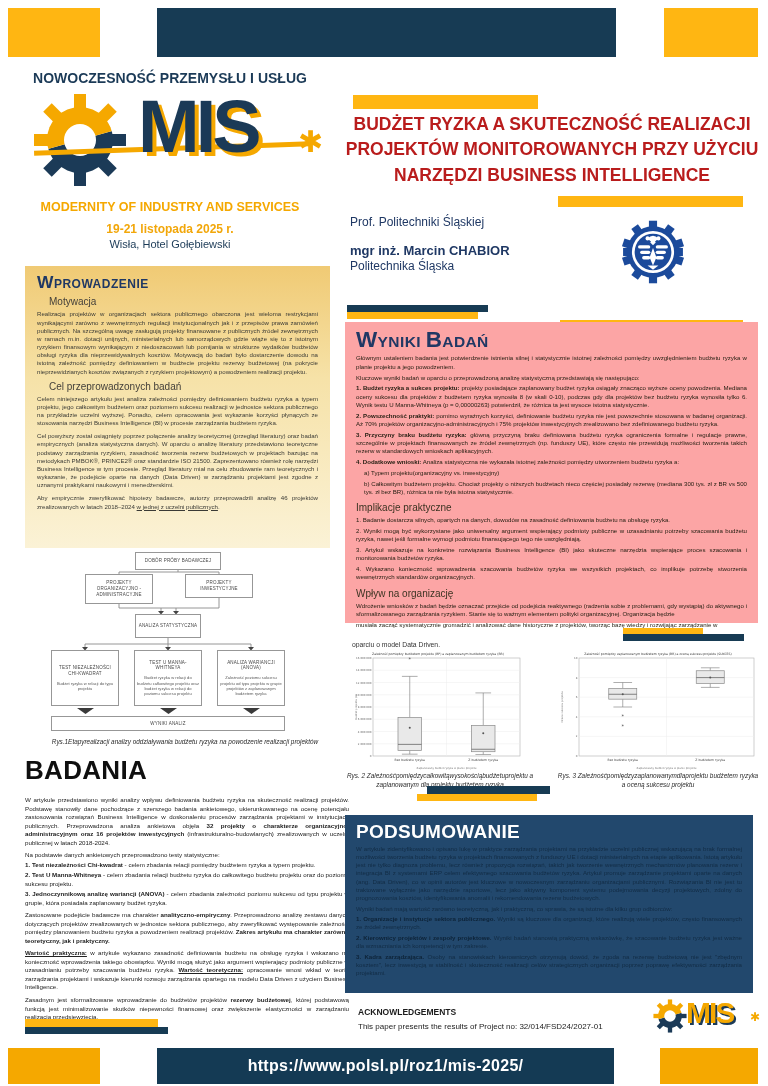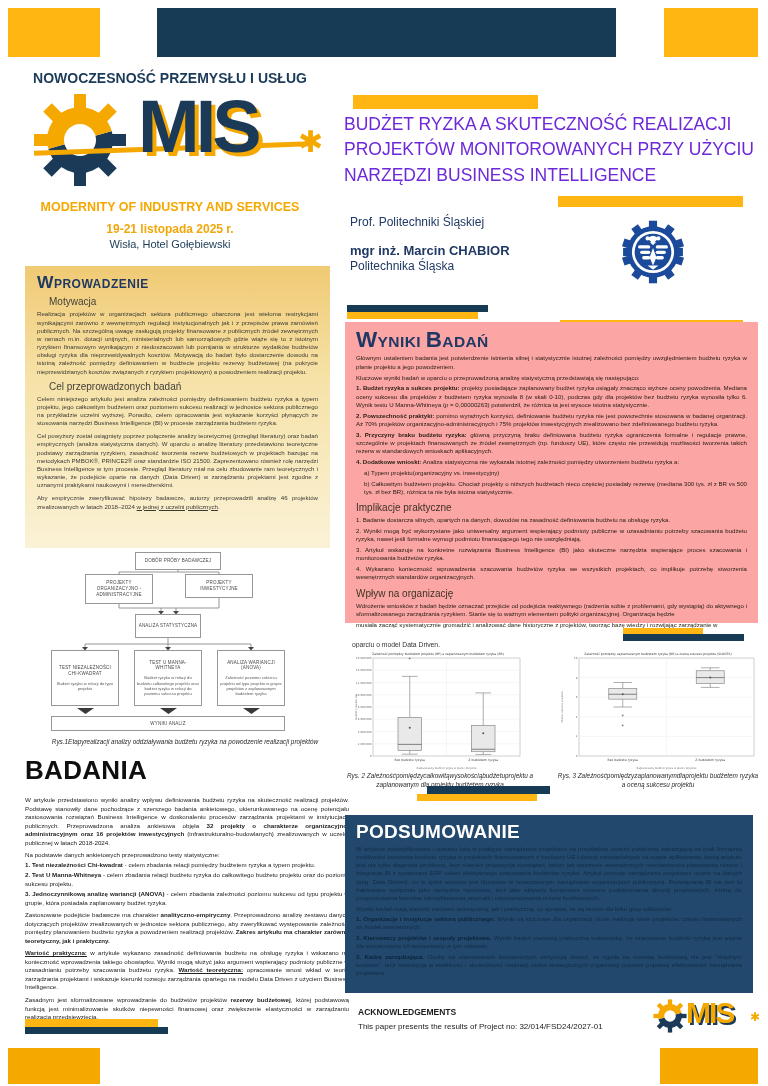--- a/index.html
+++ b/index.html
@@ -13,22 +13,22 @@
   
   #pl-name{left:28px;top:70px;width:284px;text-align:center;font-weight:bold;font-size:14px;color:#1b3a57;}
   #logo-wrap{left:30px;top:90px;width:290px;height:102px;}
   #mis-text{position:absolute;left:108px;top:-6px;font-size:74px;font-weight:800;color:#1b3a57;
     letter-spacing:-4px;text-shadow:4px 4px 0 #f5a800;}
   #mis-line{position:absolute;left:4px;top:56px;width:276px;height:5px;background:#f5a800;transform:rotate(-2deg);}
   #mis-star{position:absolute;left:268px;top:34px;font-size:30px;color:#f5a800;}
   #en-name{left:28px;top:200px;width:284px;text-align:center;font-weight:bold;font-size:12.5px;color:#f5a800;}
   #date-line{left:28px;top:222px;width:284px;text-align:center;font-weight:bold;font-size:12px;color:#f2a70a;}
   #venue-line{left:28px;top:238px;width:284px;text-align:center;font-size:11px;color:#1b3a57;}
-  #title{left:344px;top:112px;width:416px;font-weight:400;font-size:17.5px;
-    line-height:1.45;color:#6d28d9;}
+  #title{left:344px;top:112px;width:416px;text-align:center;font-weight:700;font-size:17.5px;
+    line-height:1.45;color:#b91c1c;}
   #authors{left:350px;top:215px;width:260px;color:#1f3864;font-size:12px;line-height:1.3;}
   #authors .name{font-weight:bold;font-size:13px;}
   #authors .gap{height:12px;}
   #ps-logo-block{left:588px;top:216px;width:130px;text-align:center;}
   #ps-label{margin-top:2px;font-size:12.5px;line-height:1.1;color:#1b4a9b;}
   
   #intro{left:25px;top:266px;width:305px;height:282px;background:linear-gradient(180deg,#f0ca74,#f6e2a8 40%,#fbf2d6);
     padding:6px 12px;box-sizing:border-box;color:#3a3a35;}
   #intro h2{margin:2px 0 4px 0;font-size:12px;color:#1f3864;letter-spacing:.5px;}
   #intro h3{margin:5px 0 3px 12px;font-size:10px;color:#44403a;font-weight:normal;}
@@ -371,15 +371,18 @@
       <g clip-path="url(#cpTop)" fill="#f5a800">
           <use href="#gearShape"></use>
         </g>
       <circle cx="50" cy="50" r="16" fill="#ffffff"></circle>
     </svg>
     <div class="txt">MIS</div>
     <div class="star">✱</div>
   </div>
 
   <div class="bar" style="left:8px;top:1048px;width:92px;height:36px;background:#f5a800;"></div>
+  <div class="abs" id="footer-bar">
+    <span>https://www.polsl.pl/roz1/mis-2025/</span>
+  </div>
   <div class="bar" style="left:660px;top:1048px;width:98px;height:36px;background:#f5a800;"></div>
 
 </div>
 
 </body></html>

